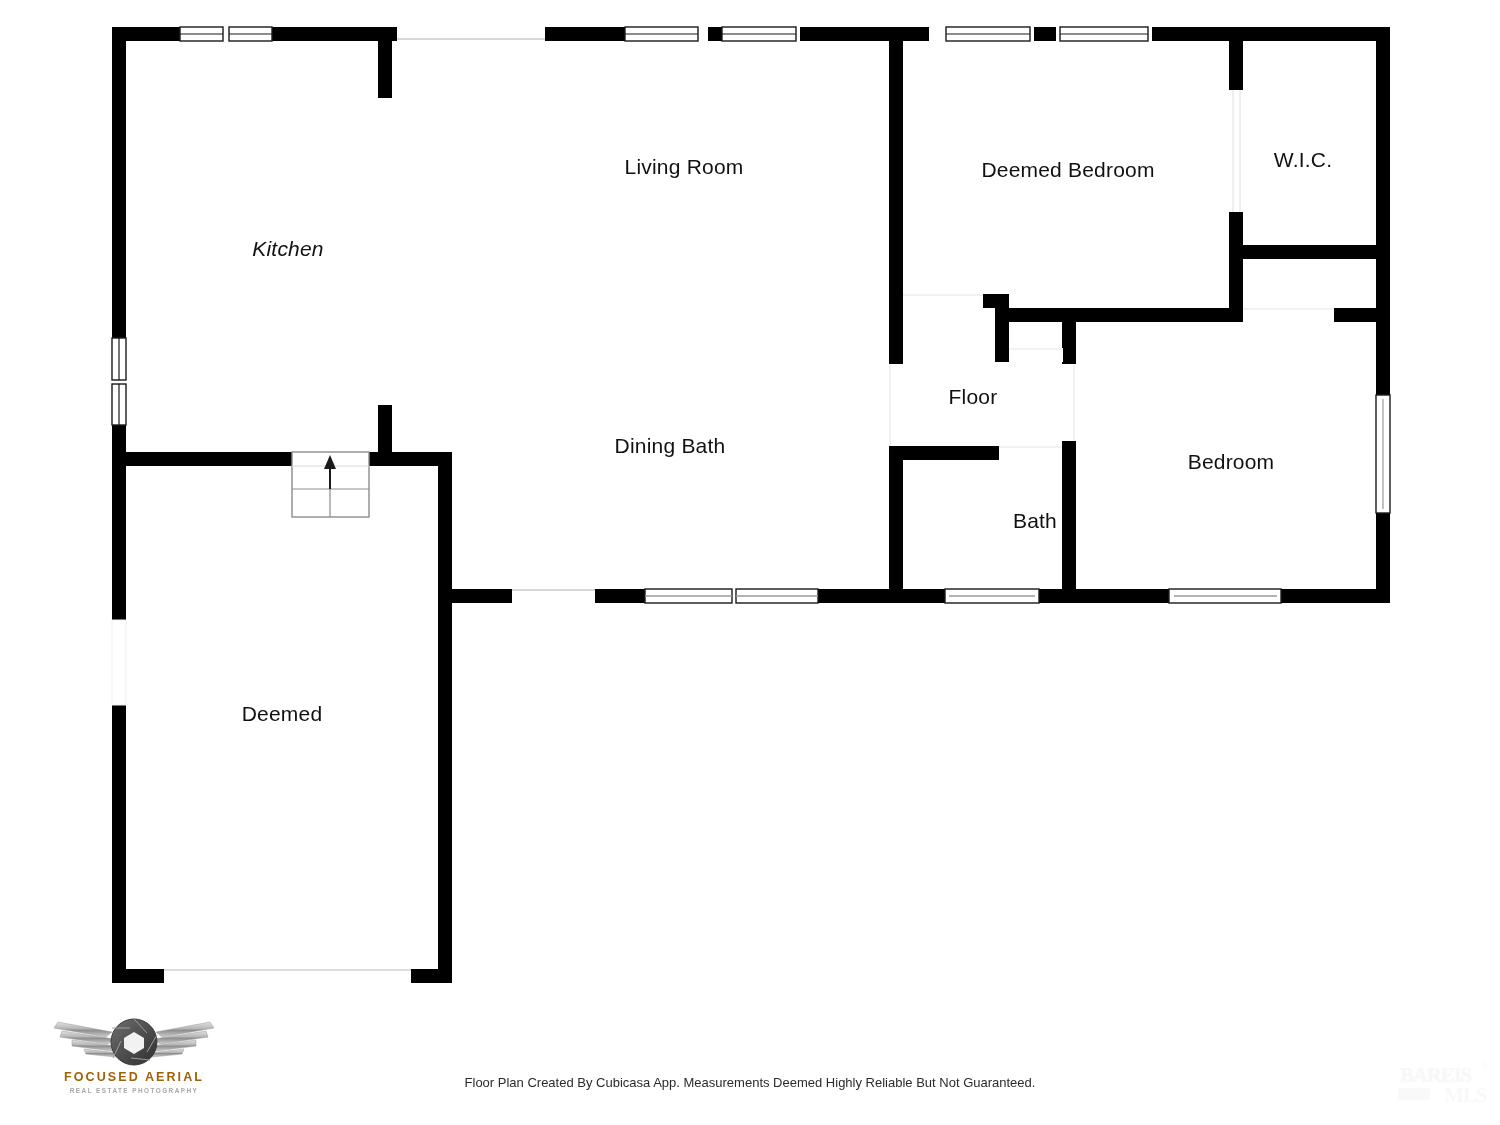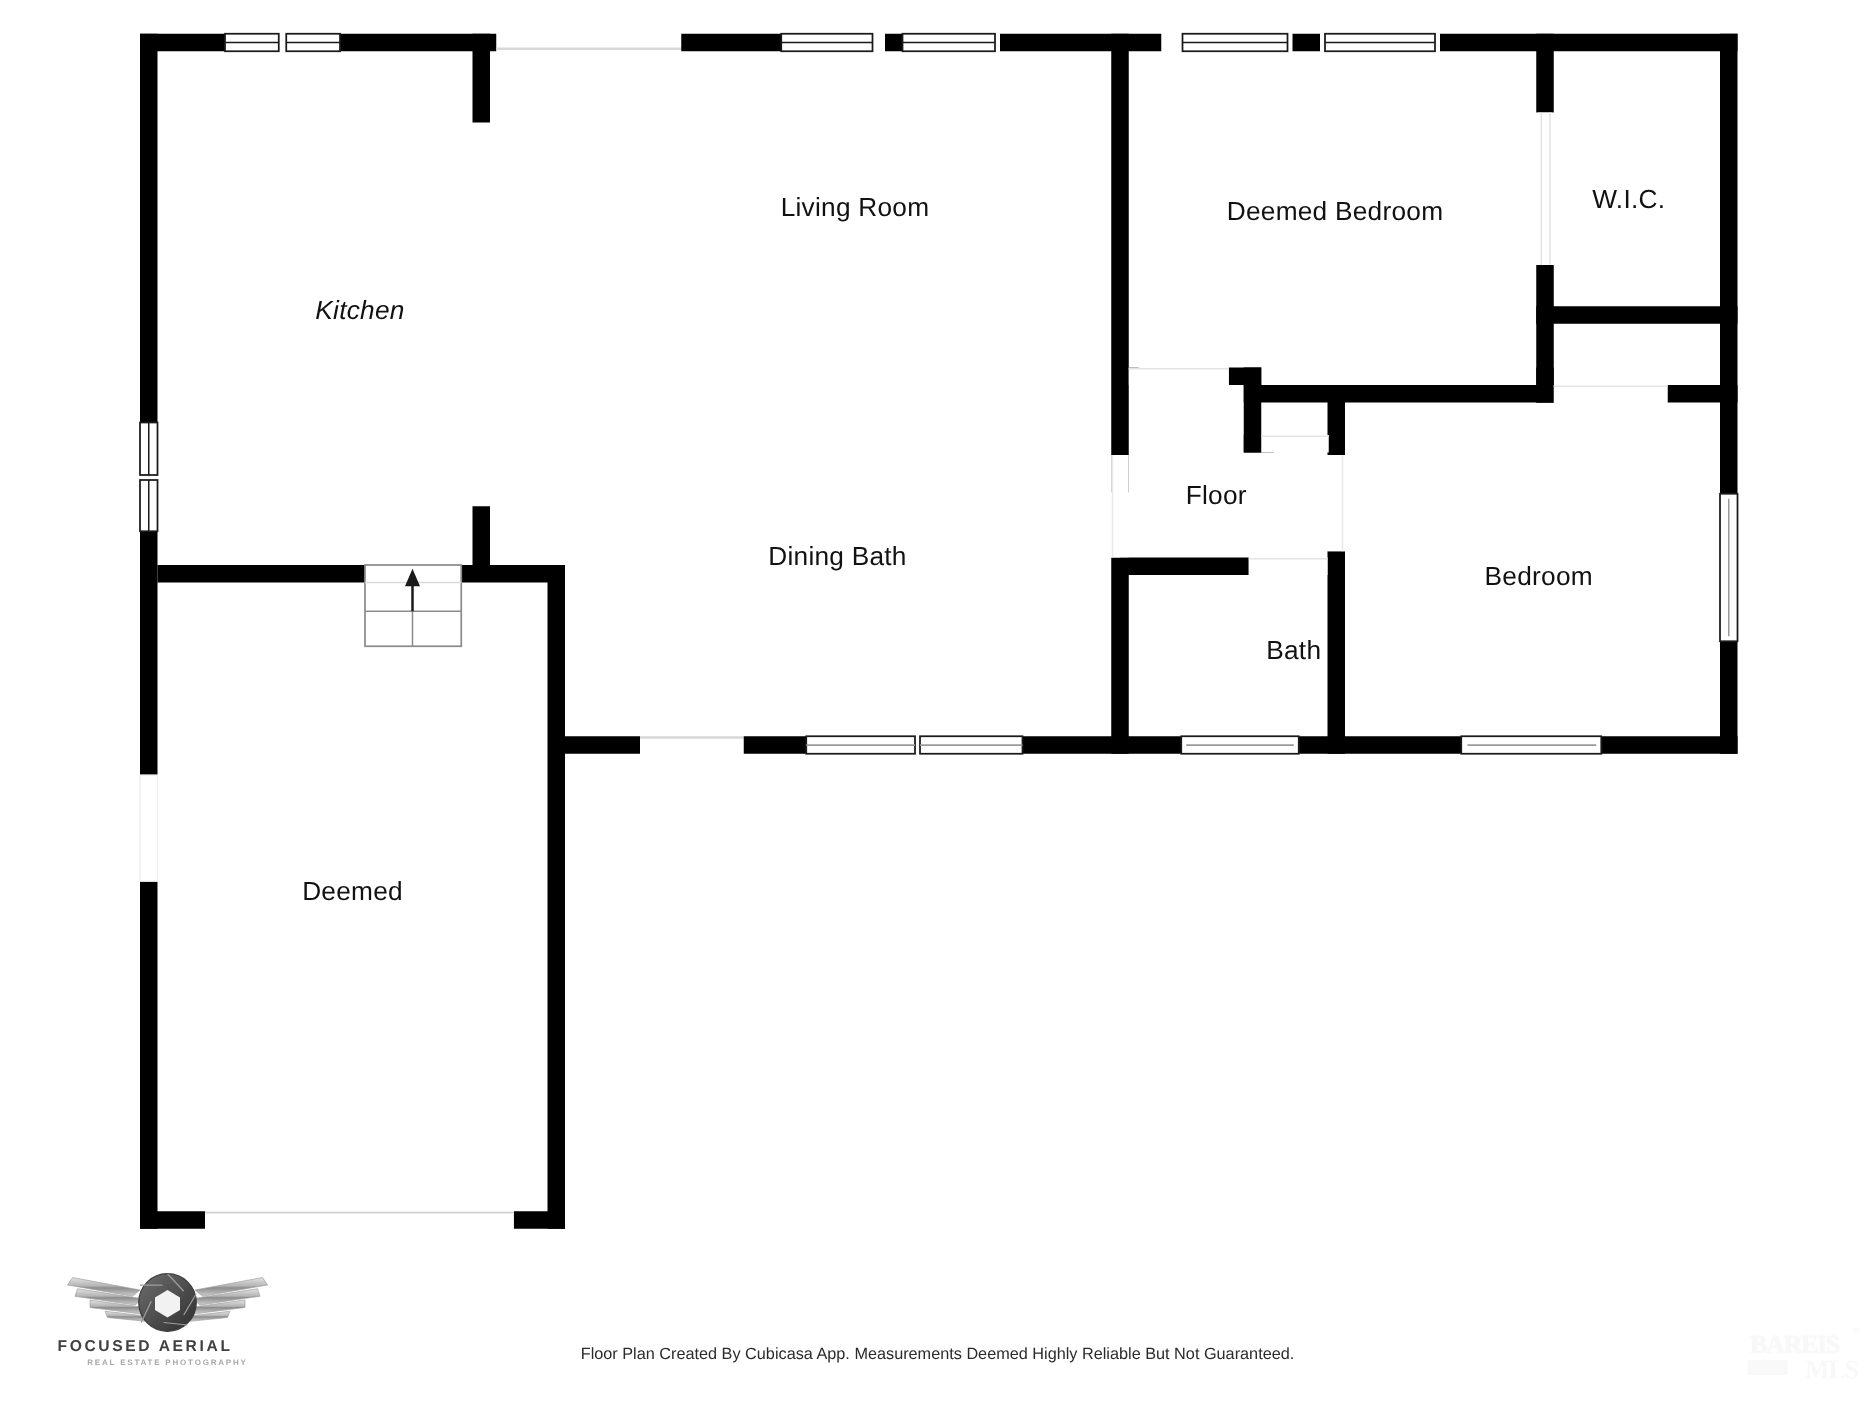--- a/index.html
+++ b/index.html
@@ -63,25 +63,26 @@
     top: 1006px;
     width: 176px;
     height: 100px;
   }
   #photographer-logo svg { display: block; }
   .logo-wordmark {
     position: absolute;
     left: 0;
     top: 64px;
     width: 176px;
+    text-align: center;
     font-family: "Liberation Sans", sans-serif;
     font-size: 12.5px;
     font-weight: 700;
     letter-spacing: 2.1px;
-    color: #404040;
+    color: #a16207;
   }
   .logo-subwordmark {
     position: absolute;
     left: 0;
     top: 81px;
     width: 176px;
     text-align: center;
     font-family: "Liberation Sans", sans-serif;
     font-size: 6.4px;
     font-weight: 700;

